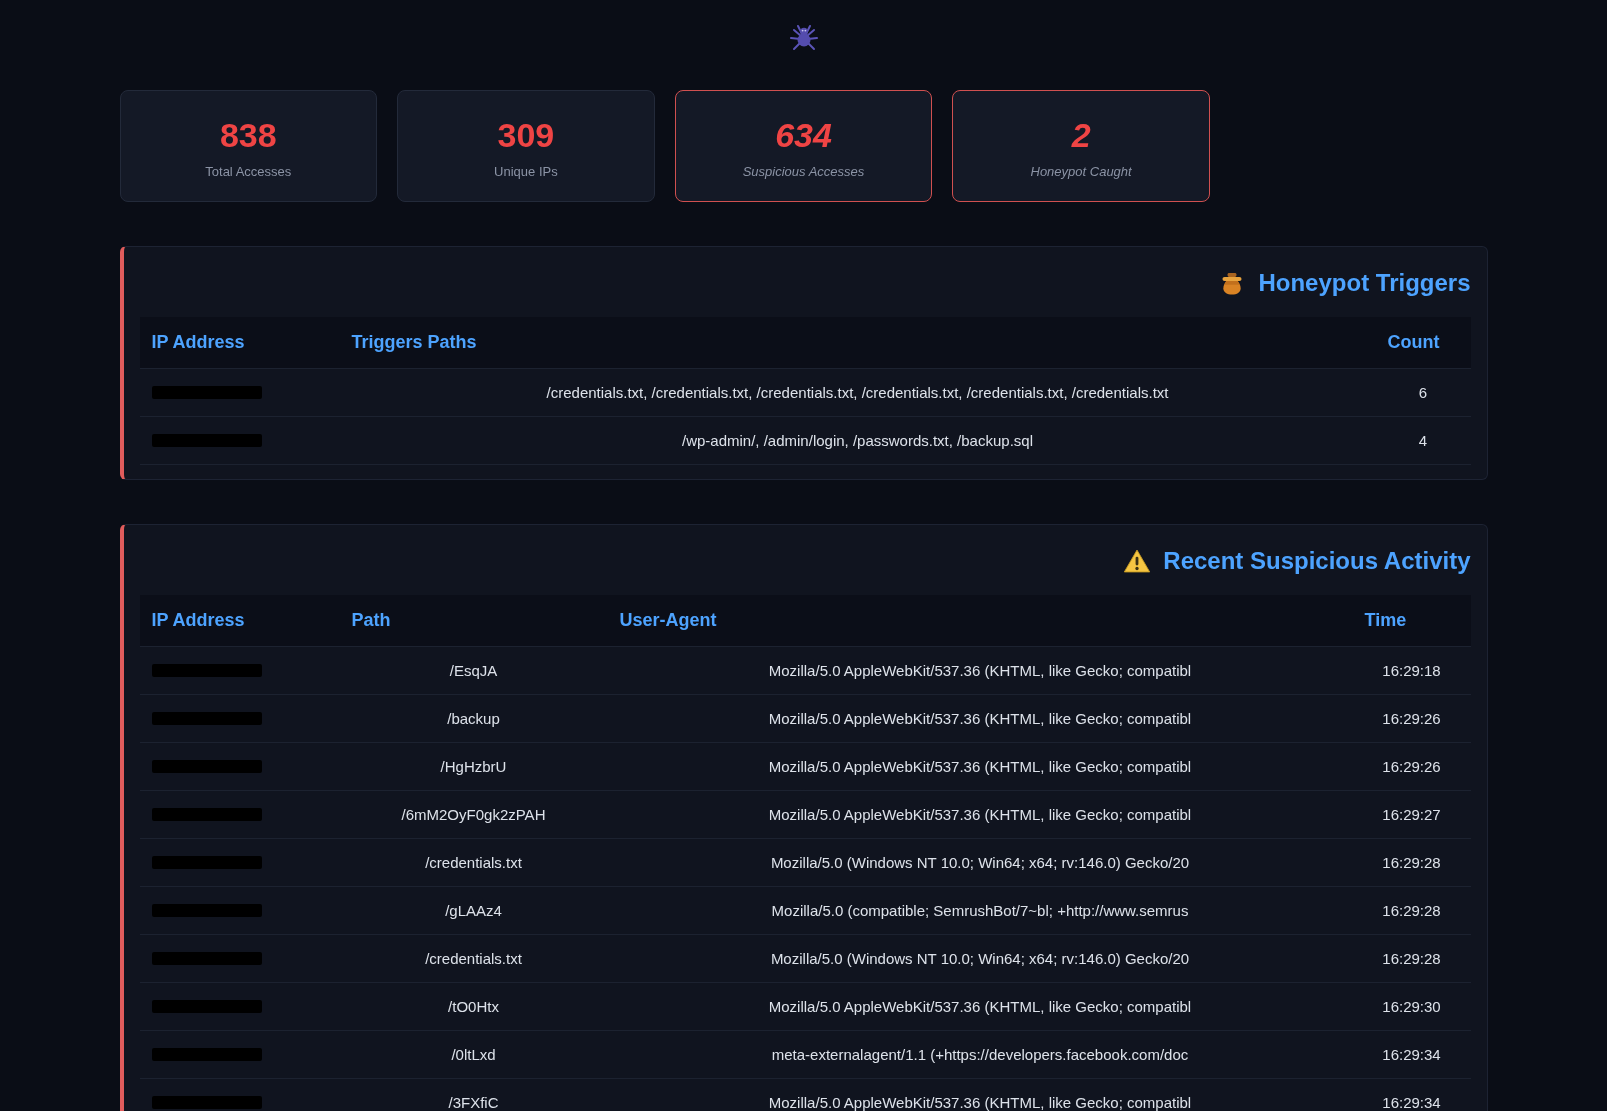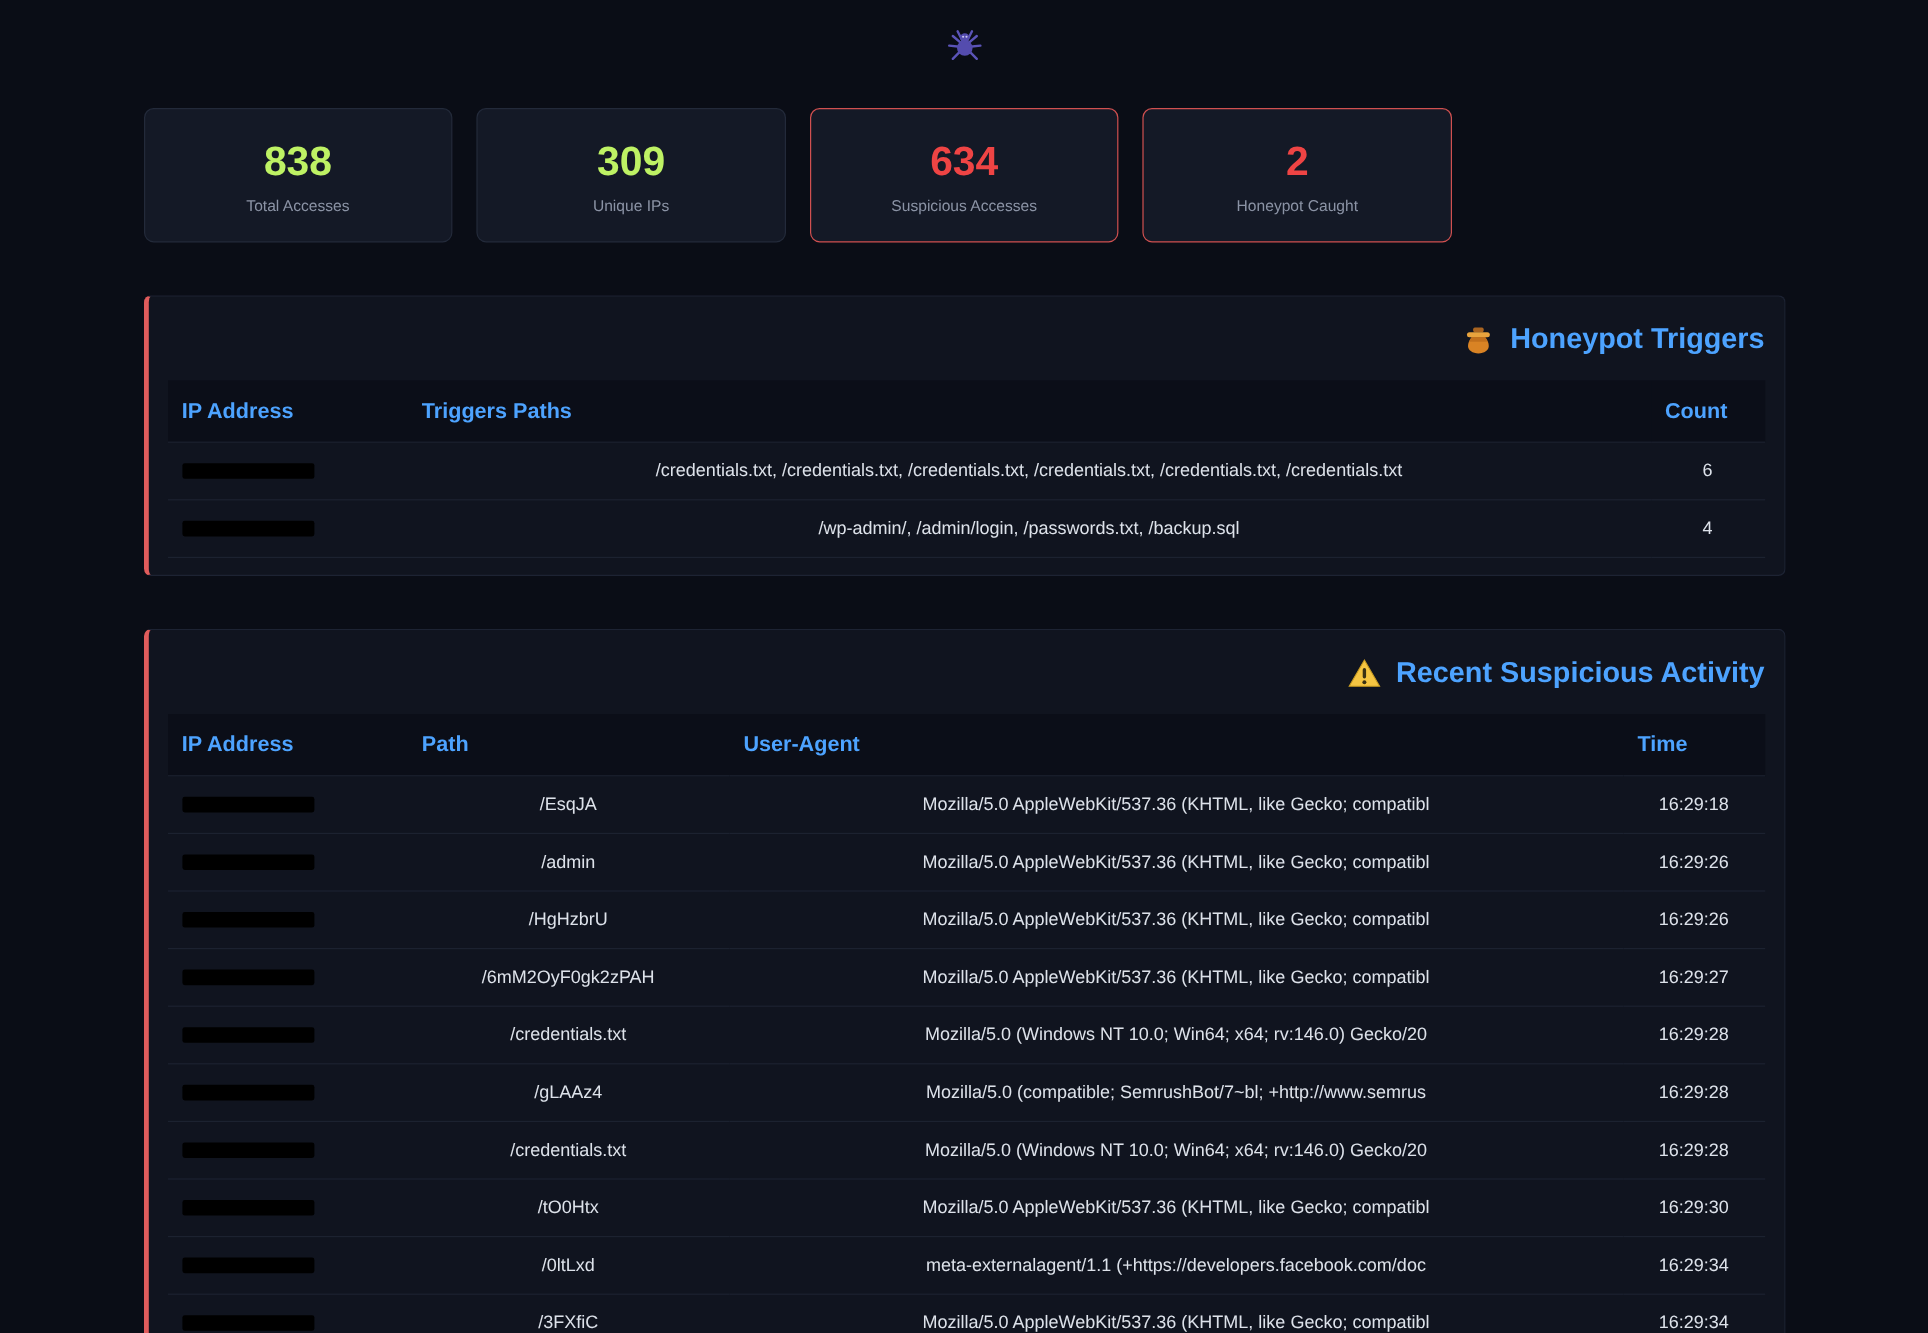--- a/index.html
+++ b/index.html
@@ -41,25 +41,25 @@
     gap: 20px;
     margin-top: 30px;
   }
   .stat-card {
     background: #141926;
     border: 1px solid #232a3a;
     border-radius: 8px;
     text-align: center;
     padding: 26px 10px 22px 10px;
   }
-  .stat-card.alert { border-color: #d05050; }
+  .stat-card.alert { border-color: #d05050; font-style: italic; }
   .stat-value {
     font-size: 34px;
     font-weight: bold;
-    color: #bef264;
+    color: #ef4444;
     line-height: 1.1;
   }
   .stat-card.alert .stat-value { color: #ef4444; }
   .stat-label {
     margin-top: 10px;
     font-size: 13px;
     color: #8b93a5;
   }
 
   
@@ -241,21 +241,21 @@
             </td>
     <td>/EsqJA</td>
     <td>Mozilla/5.0 AppleWebKit/537.36 (KHTML, like Gecko; compatibl</td>
     <td>16:29:18</td>
   </tr>
 
   <tr>
     <td>
               <div class="redacted"></div>
             </td>
-    <td>/admin</td>
+    <td>/backup</td>
     <td>Mozilla/5.0 AppleWebKit/537.36 (KHTML, like Gecko; compatibl</td>
     <td>16:29:26</td>
   </tr>
 
   <tr>
     <td>
               <div class="redacted"></div>
             </td>
     <td>/HgHzbrU</td>
     <td>Mozilla/5.0 AppleWebKit/537.36 (KHTML, like Gecko; compatibl</td>

